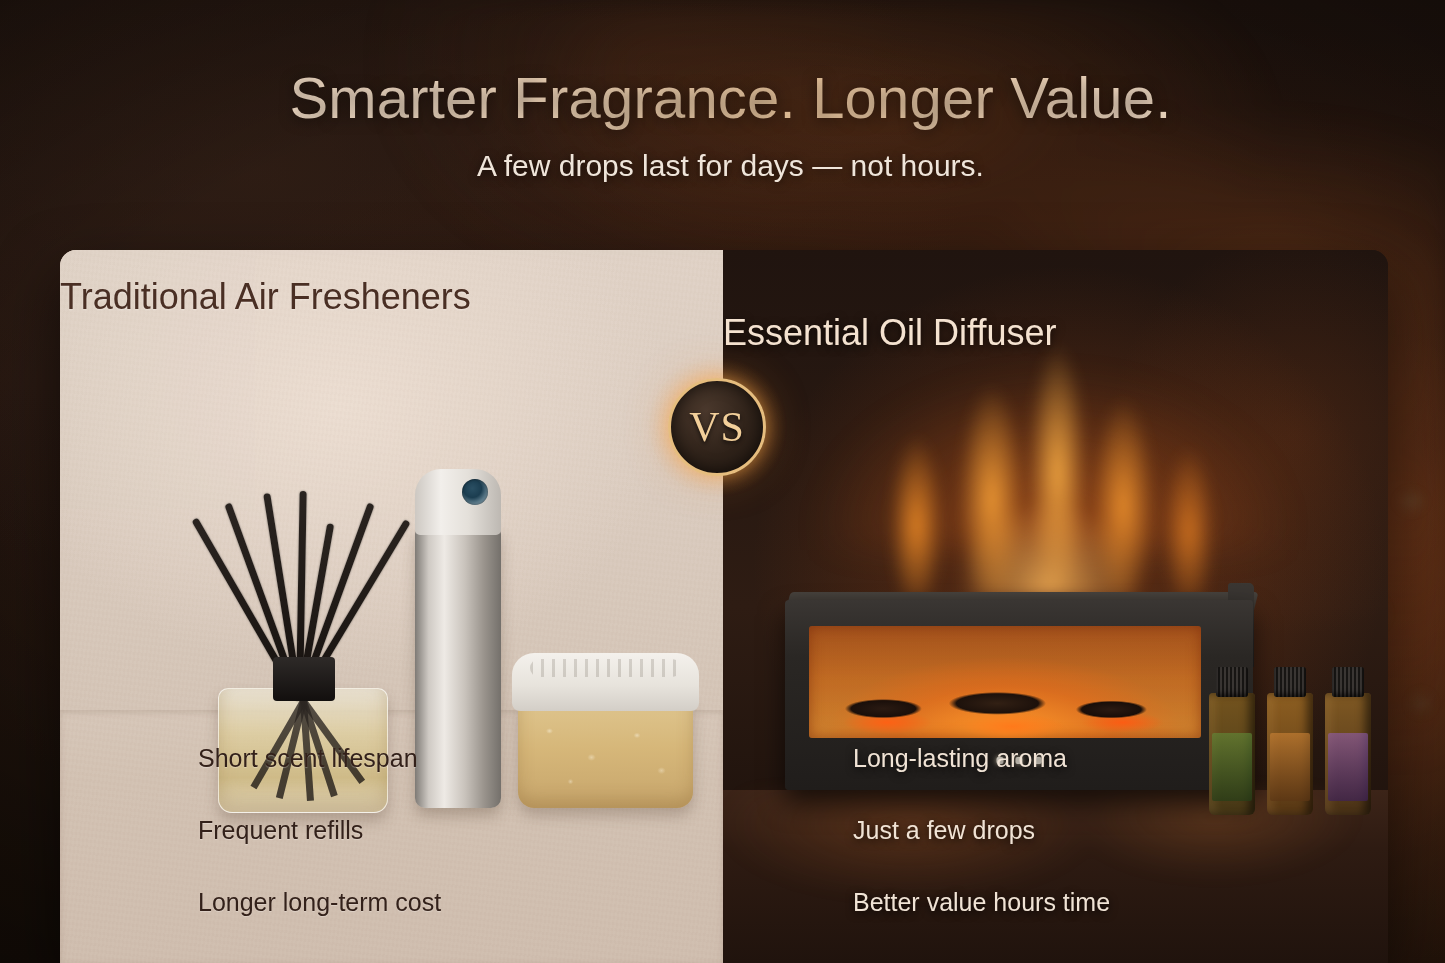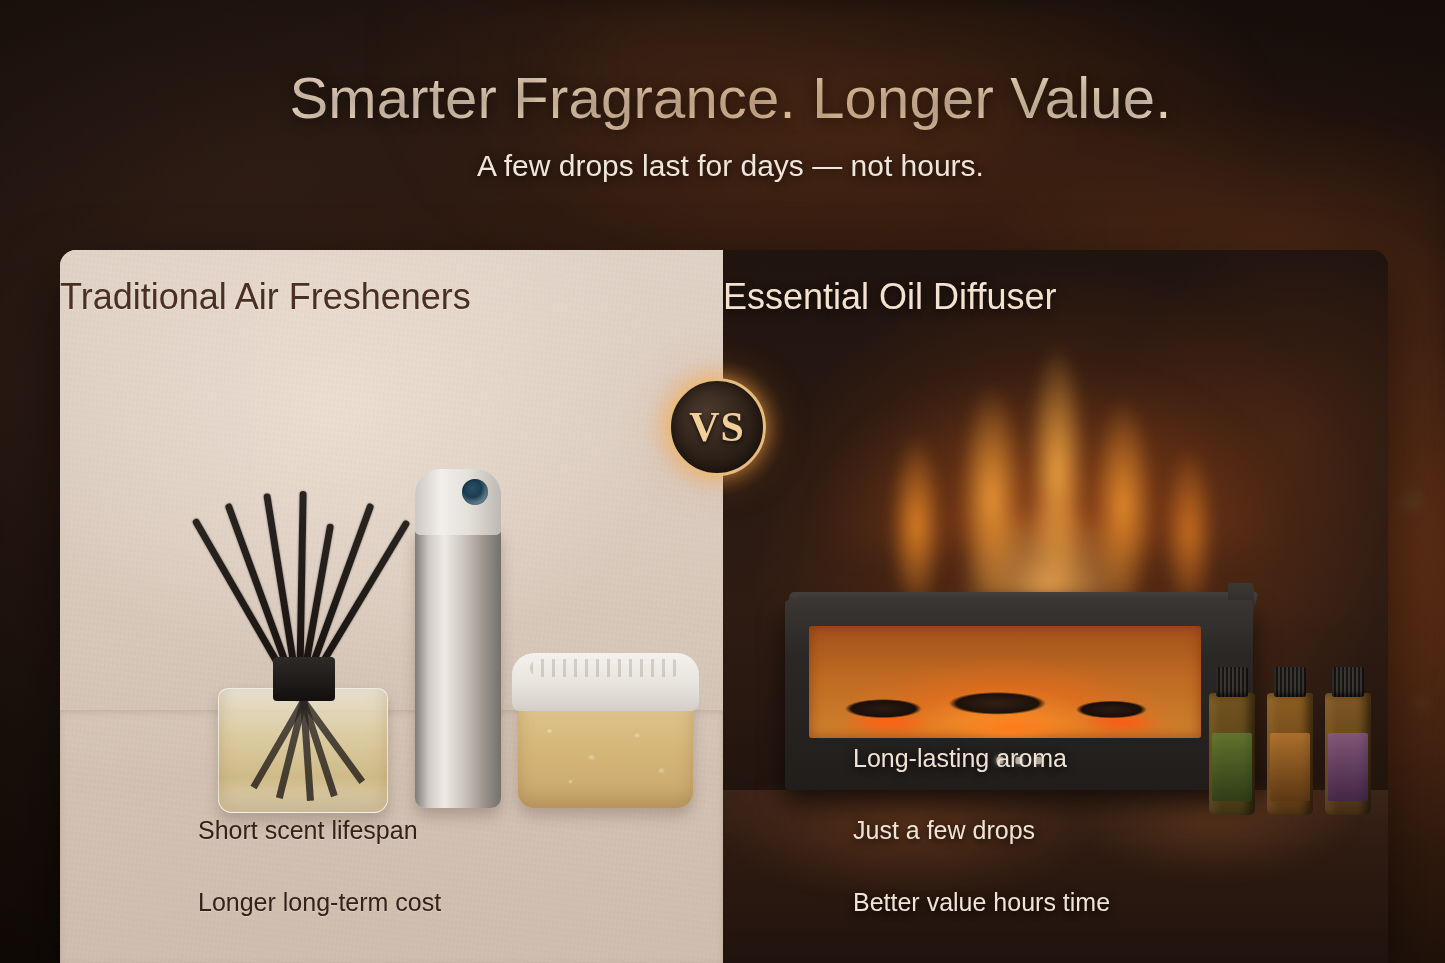--- a/index.html
+++ b/index.html
@@ -125,21 +125,21 @@
   .table-right::after {
     content:""; position:absolute; inset:0;
     background:
       radial-gradient(40% 60% at 28% 20%, rgba(190,104,44,0.26), rgba(0,0,0,0) 72%),
       radial-gradient(30% 50% at 74% 16%, rgba(208,122,52,0.22), rgba(0,0,0,0) 72%);
     filter:blur(8px);
   }
 
   .panel-title { position:absolute; top:26px; width:100%; font-size:36px; font-weight:400; }
   .title-left  { color:#4a2f24; text-shadow:0 1px 2px rgba(255,255,255,0.35); }
-  .title-right { color:#f4e2d0; text-shadow:0 2px 10px rgba(0,0,0,0.75); }
+  .title-right { color:#f4e2d0; text-shadow:0 2px 10px rgba(0,0,0,0.75);margin-top:36px; }
 
   .bullets { position:absolute; left:138px; bottom:48px; }
   .panel-right .bullets { left:130px; }
   .bullet { font-size:25px; line-height:1; margin-top:47px; }
   .bullet:first-child { margin-top:0; }
   .bullets-left .bullet  { color:#33211a; text-shadow:0 1px 1px rgba(255,255,255,0.30); }
   .bullets-right .bullet { color:#f0e3d5; text-shadow:0 2px 8px rgba(0,0,0,0.85); }
 
   
   .reeds { position:absolute; left:140px; bottom:262px; width:200px; height:250px; }
@@ -281,21 +281,21 @@
   .oil-3 .body  { background:linear-gradient(180deg, rgba(132,92,36,0.95) 0%, rgba(74,50,22,0.95) 100%); }
   .oil-3 .label { background:linear-gradient(180deg, rgba(150,96,196,0.62), rgba(62,34,86,0.85)); }
 
   
   .vs-badge {
     position:absolute; left:668px; top:378px; width:98px; height:98px; z-index:9;
     border-radius:50%;
     background:radial-gradient(circle at 38% 32%, #4a382c 0%, #30231a 52%, #1d140e 100%);
     border:3px solid #e6bd7e;
     box-shadow:0 0 18px rgba(255,176,84,0.55), 0 0 44px rgba(236,140,48,0.35), inset 0 0 16px rgba(0,0,0,0.6);
-    display:flex; align-items:center; justify-content:center;font-weight:bold;
+    display:flex; align-items:center; justify-content:center;
   }
   .vs-badge span {
     font-family:"Liberation Serif", serif; font-size:42px; letter-spacing:1px;
     color:#f2cf9a; text-shadow:0 2px 4px rgba(0,0,0,0.7);
   }
   .vs-glow {
     position:absolute; left:648px; top:358px; width:138px; height:138px; z-index:8;
     border-radius:50%; pointer-events:none;
     background:radial-gradient(circle, rgba(255,170,70,0.30) 0%, rgba(255,140,40,0.10) 48%, rgba(0,0,0,0) 72%);
   }
@@ -345,20 +345,21 @@
 
       <div class="can"></div>
       <div class="can-cap"></div>
       <div class="can-nozzle"></div>
 
       <div class="jar"></div>
       <div class="jar-lid"></div>
 
       <div class="bullets bullets-left">
         <div class="bullet">Short scent lifespan</div>
+        <div class="bullet">Frequent refills</div>
         <div class="bullet">Longer long-term cost</div>
       </div>
     </div>
 
     <div class="panel panel-right">
       <div class="wall-right"></div>
       <div class="flames-soft"></div>
       <div class="flames"></div>
       <div class="table-right"></div>
 

